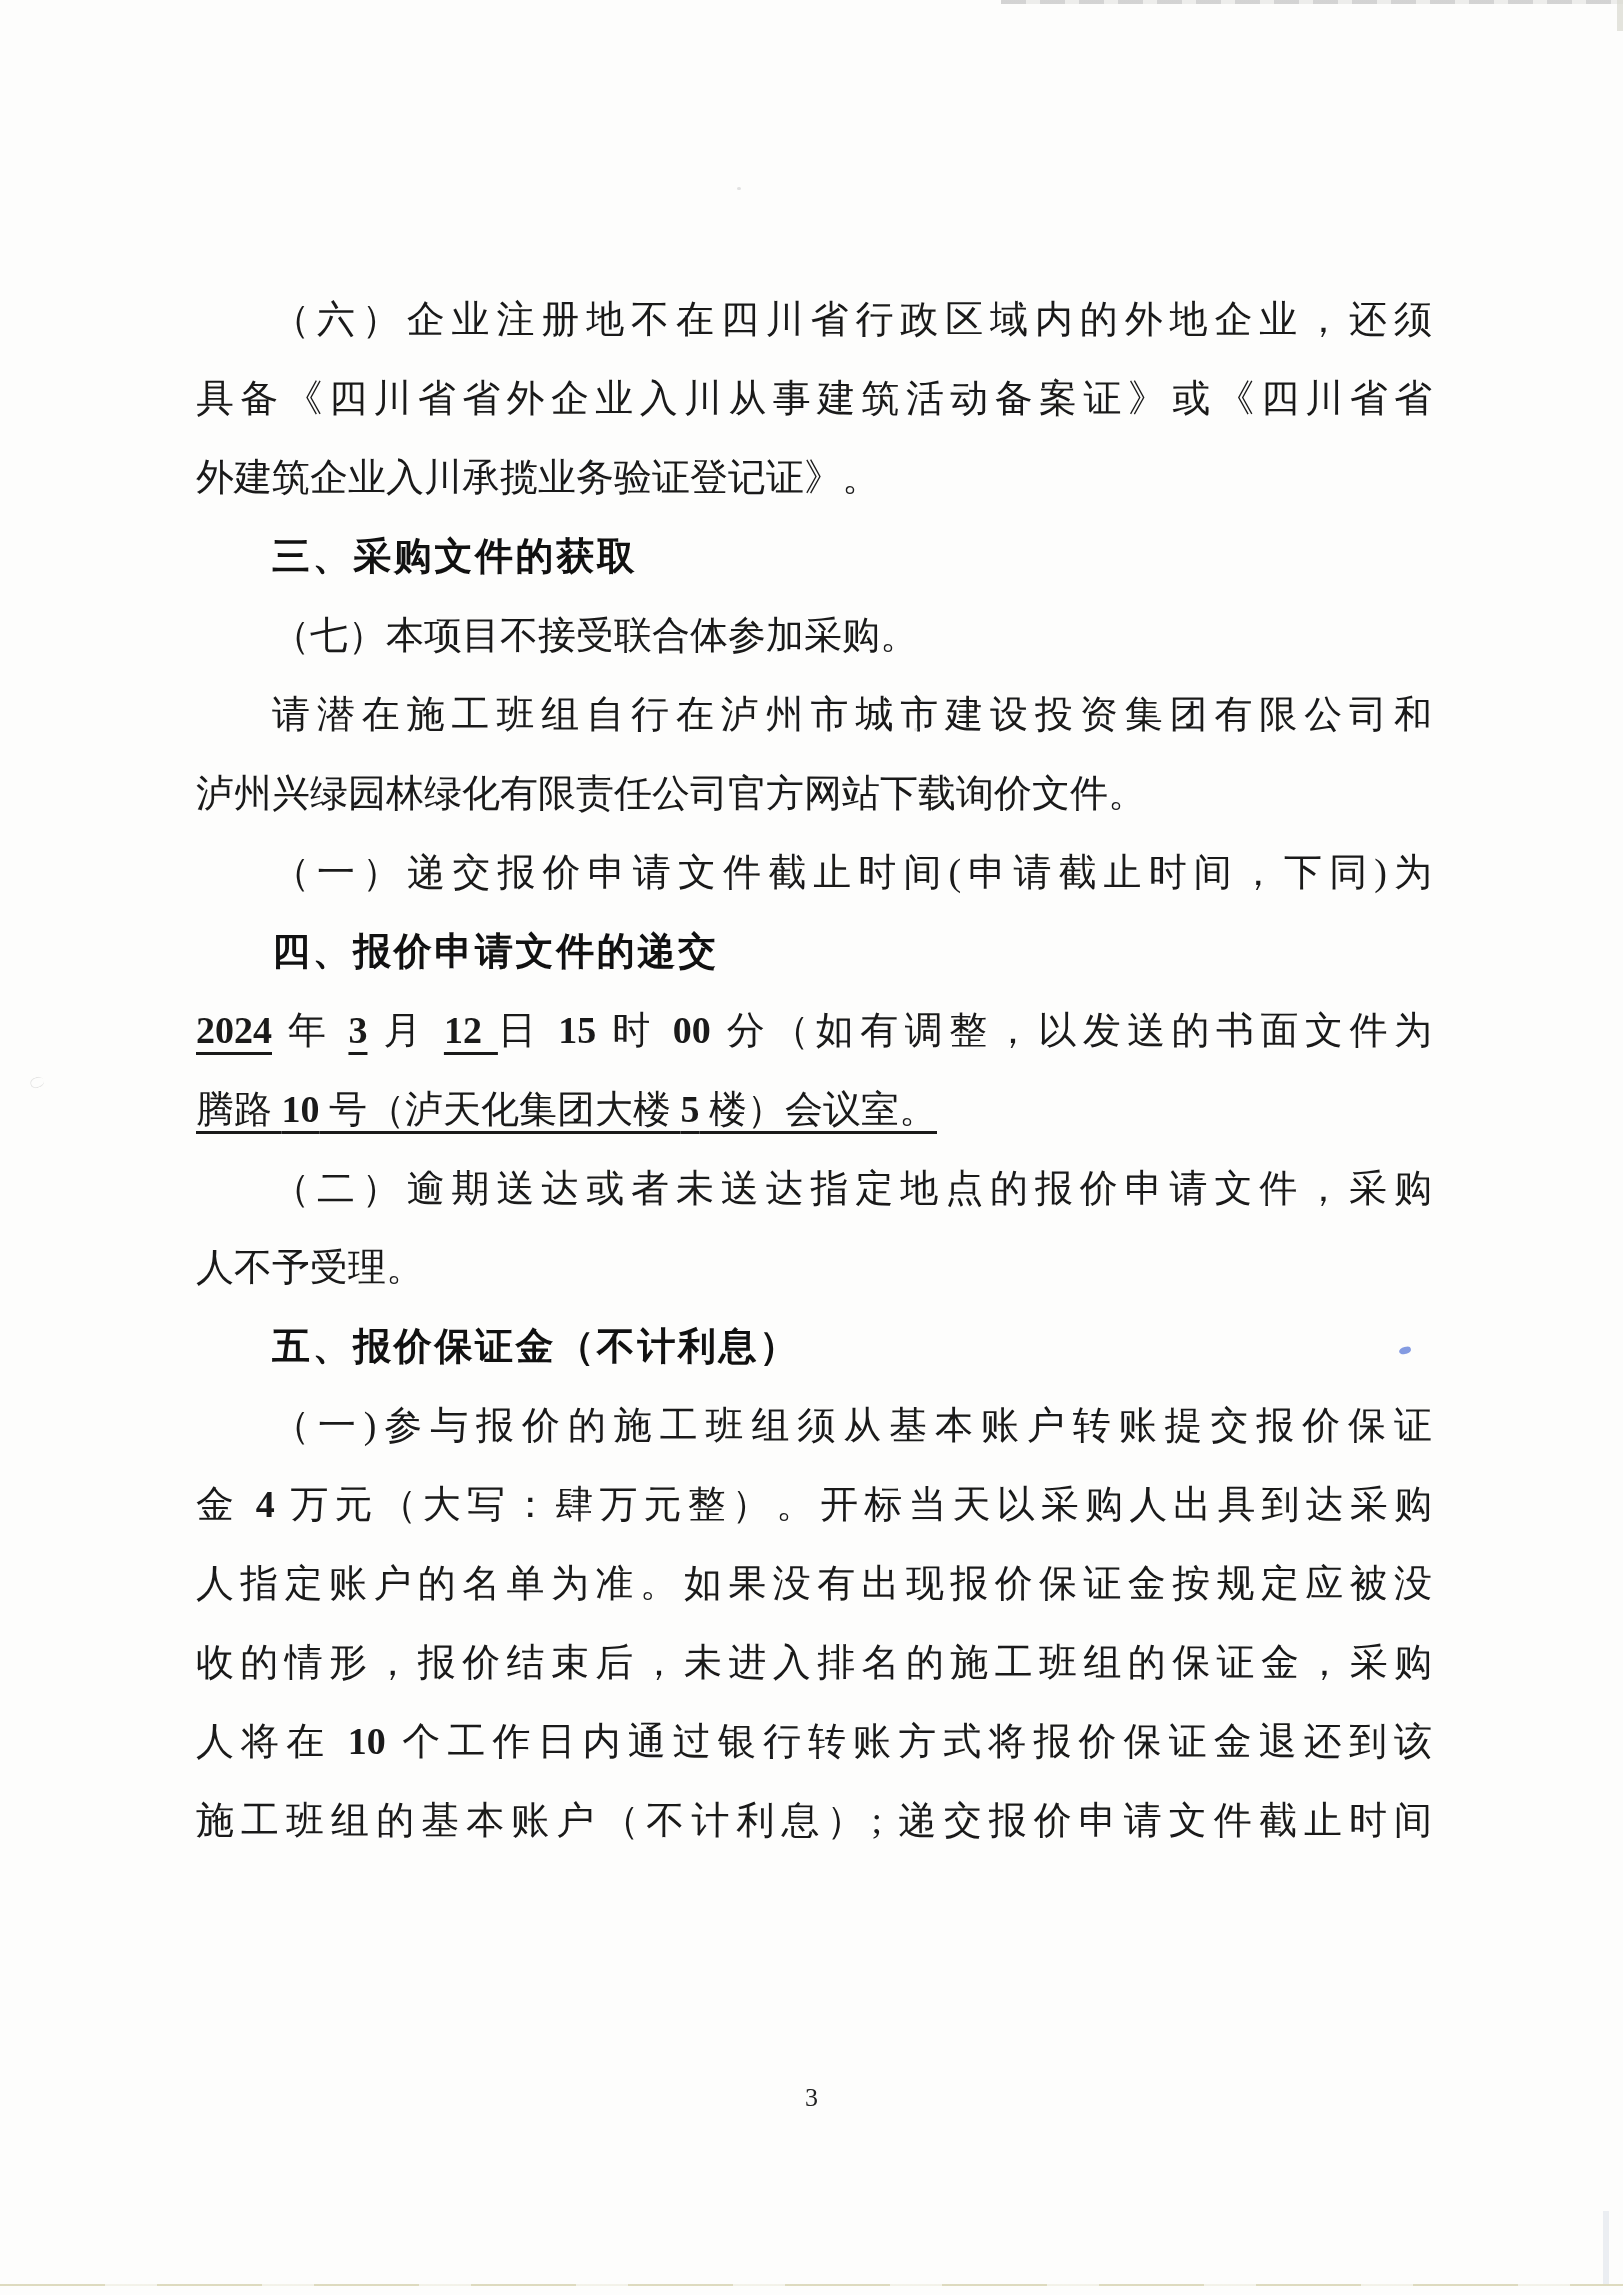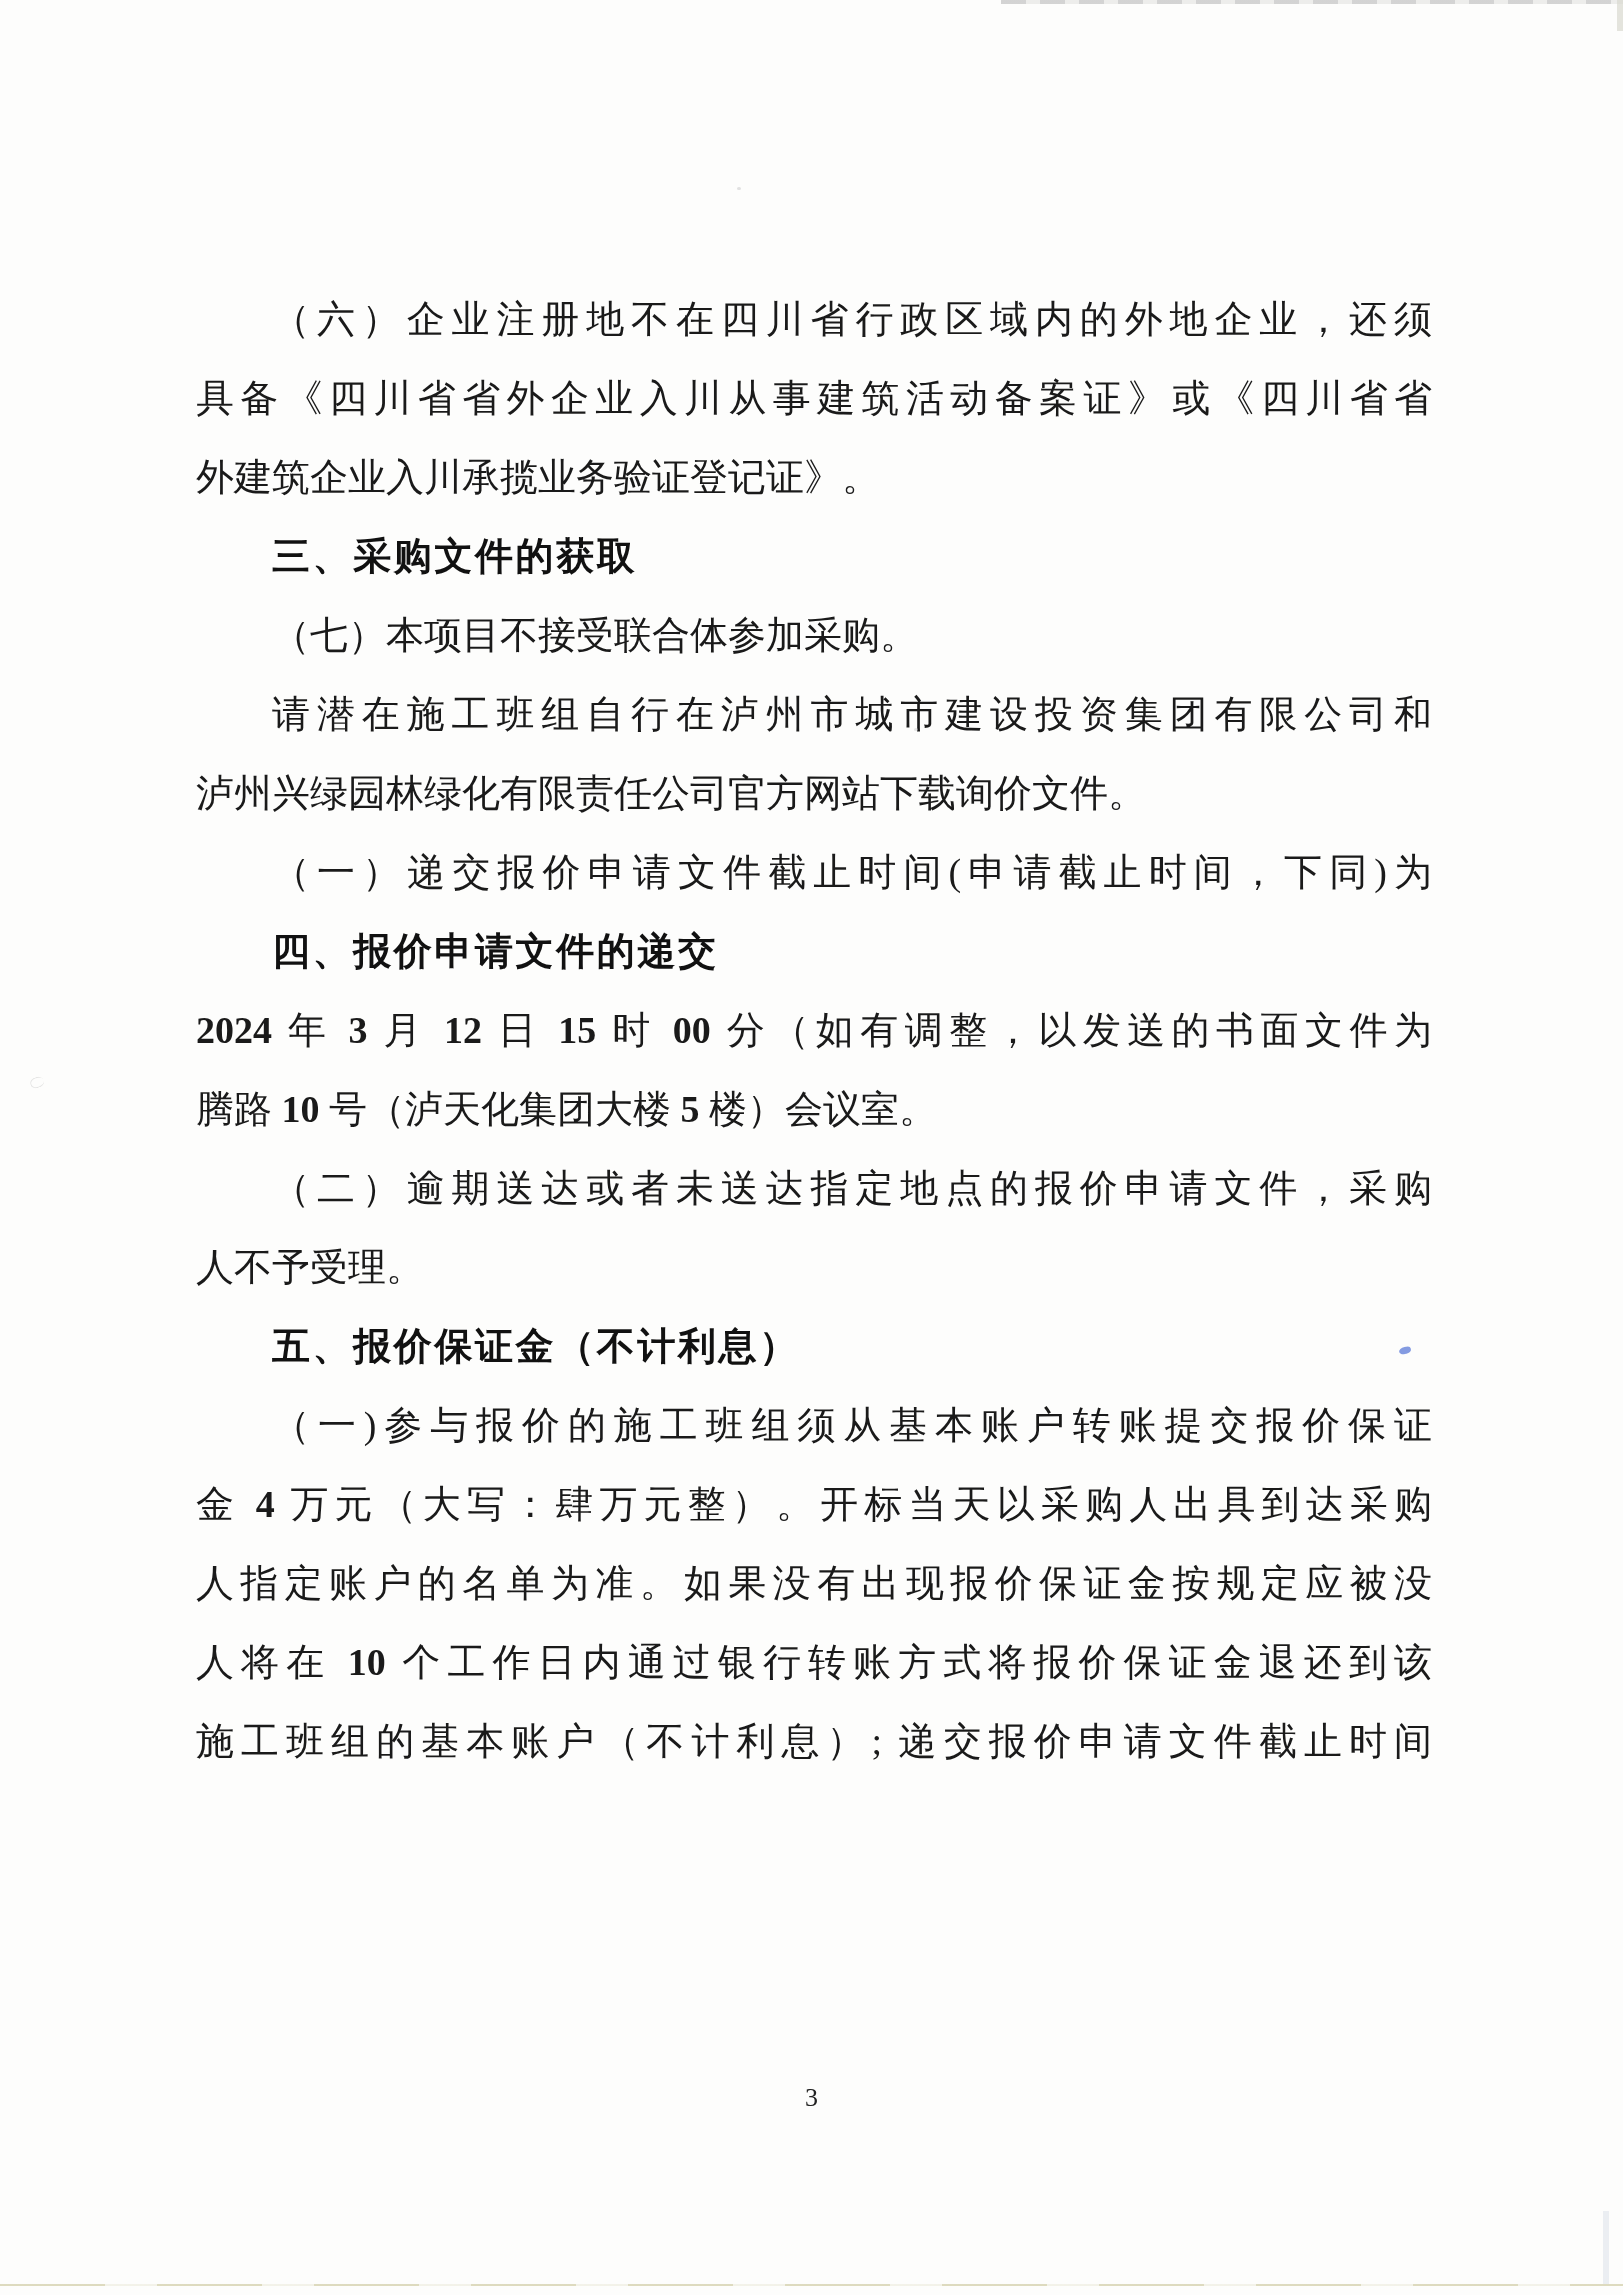--- a/index.html
+++ b/index.html
@@ -21,20 +21,21 @@
   }
   .line.endp{text-align-last:left;}
   .line.indent{text-indent:76px;}
   .line.heading{
     font-family:"Liberation Sans","DejaVu Sans",sans-serif;
     font-weight:700;color:#111;
     letter-spacing:2.6px;
   }
   .num{font-weight:700;}
   .u{
+    text-decoration:underline;
     text-decoration-thickness:3.3px;
     text-underline-offset:8.5px;
   }
   .footer-page{
     position:absolute;left:0;top:2083px;width:100%;
     text-align:center;font-size:26px;color:#222;
     font-family:"Liberation Serif","DejaVu Serif",serif;
   }
   
   .scan-strip-top{
@@ -100,20 +101,21 @@
   <p class="line endp"><span>人不予受理。</span></p>
 
   <p class="line indent endp heading"><span>五、报价保证金（不计利息）</span></p>
 
   <p class="line indent"><span>（一)参与报价的施工班组须从基本账户转账提交报价保证</span></p>
 
   <p class="line"><span>金 </span><span class="num">4</span><span> 万元（大写：肆万元整）。开标当天以采购人出具到达采购</span></p>
 
   <p class="line"><span>人指定账户的名单为准。如果没有出现报价保证金按规定应被没</span></p>
 
+  <p class="line"><span>收的情形，报价结束后，未进入排名的施工班组的保证金，采购</span></p>
 
   <p class="line"><span>人将在 </span><span class="num">10</span><span> 个工作日内通过银行转账方式将报价保证金退还到该</span></p>
 
   <p class="line"><span>施工班组的基本账户（不计利息）; 递交报价申请文件截止时间</span></p>
 
 
 </div>
 
 <div class="footer-page">3</div>
 

